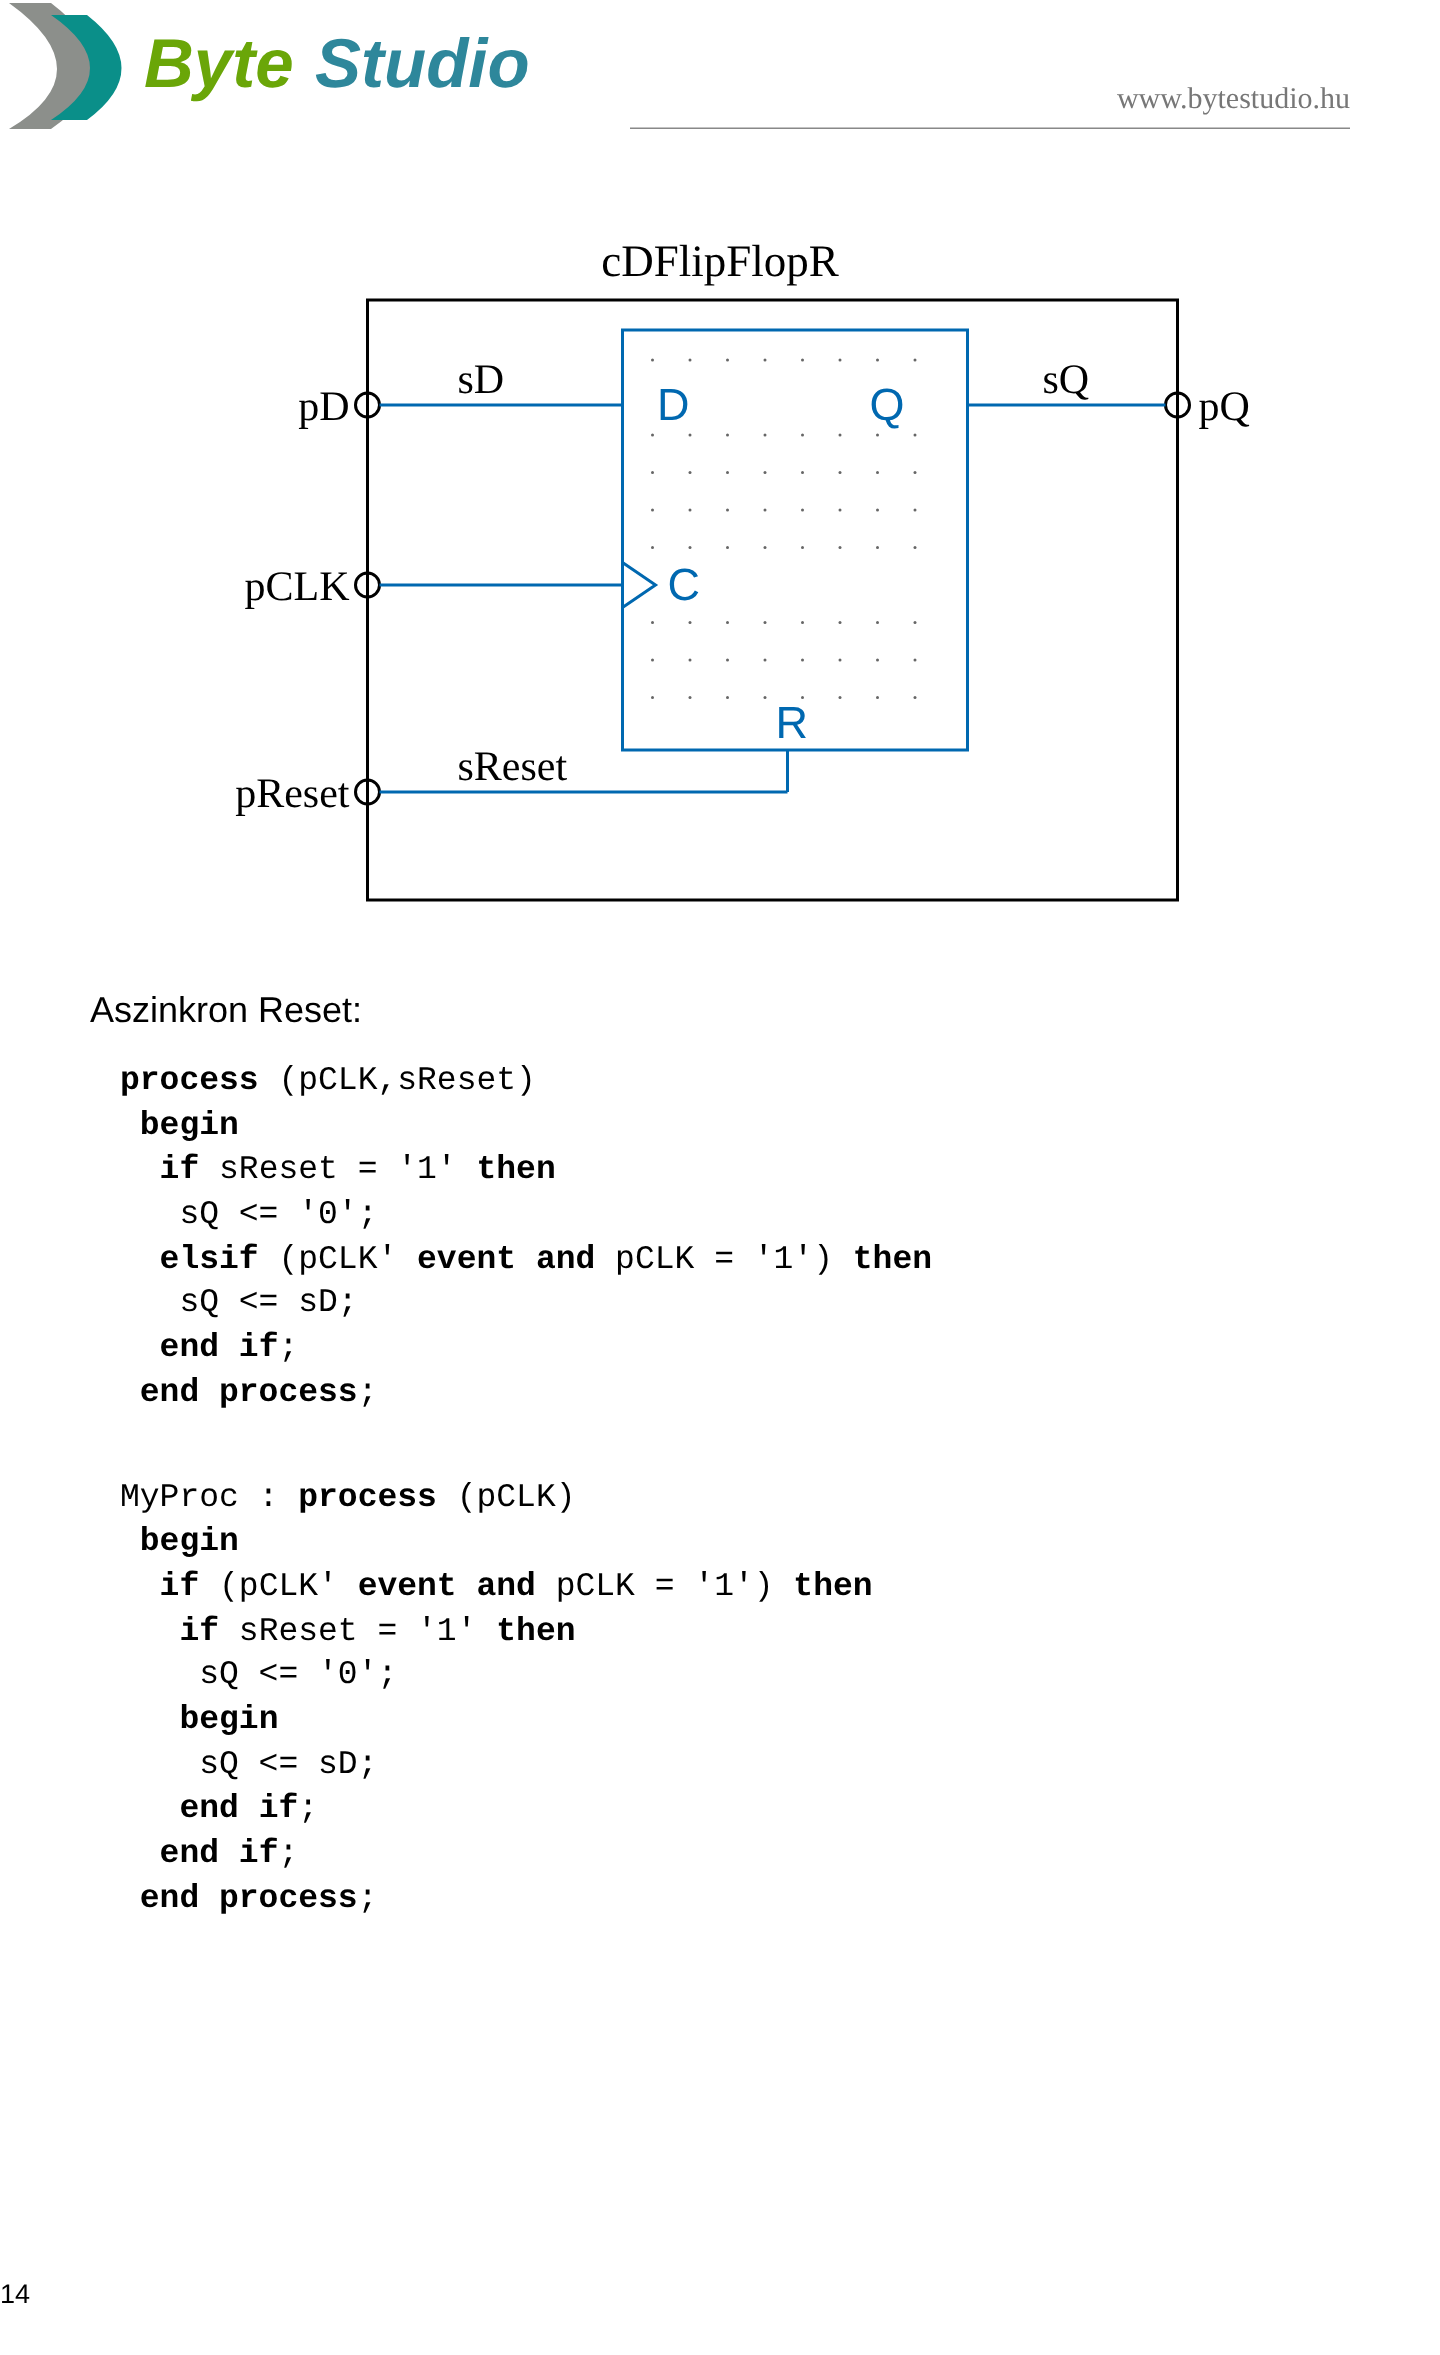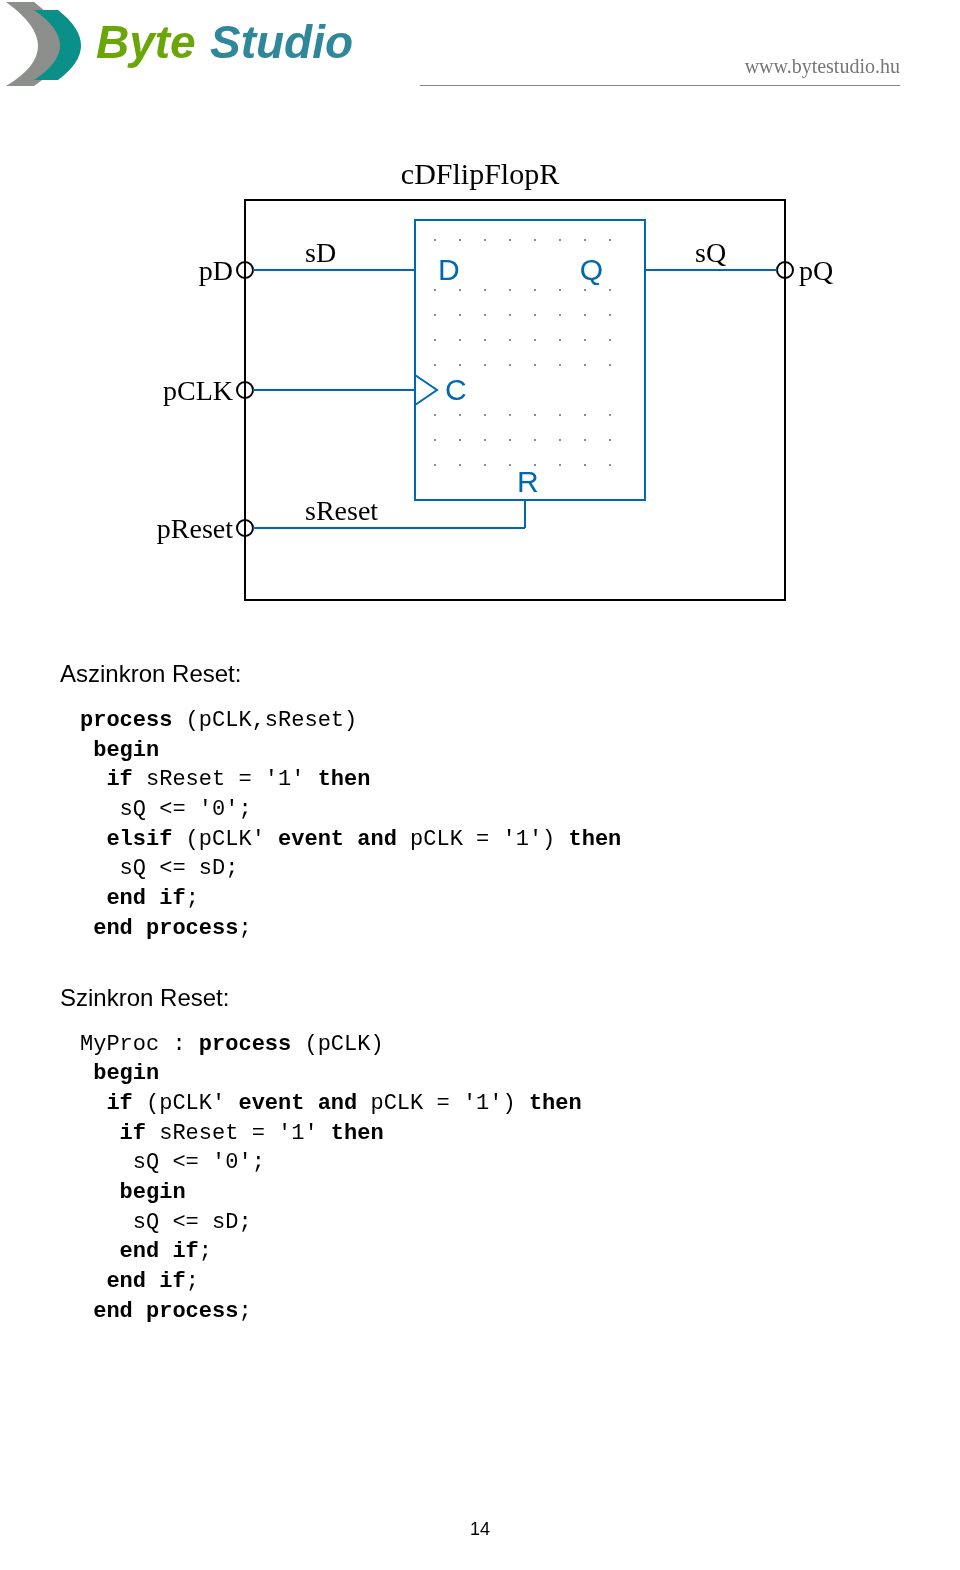--- a/index.html
+++ b/index.html
@@ -65,21 +65,20 @@
     line-height: 1.35;
     margin: 16px 0 40px 20px;
     white-space: pre;
   }
   pre.code .kw { font-weight: bold; }
 
   .page-num {
     position: absolute;
     bottom: 30px;
     width: 100%;
-    text-align: center;
     font-family: Verdana, sans-serif;
     font-size: 18px;
     color: #000;
   }
 </style>
 </head>
 <body>
 
 <div class="header">
   <div class="logo-wrap">
@@ -232,21 +231,20 @@
   <h2 class="section-title">Aszinkron Reset:</h2>
   <pre class="code"><span class="kw">process</span> (pCLK,sReset)
  <span class="kw">begin</span>
   <span class="kw">if</span> sReset = '1' <span class="kw">then</span>
    sQ &lt;= '0';
   <span class="kw">elsif</span> (pCLK' <span class="kw">event and</span> pCLK = '1') <span class="kw">then</span>
    sQ &lt;= sD;
   <span class="kw">end if</span>;
  <span class="kw">end process</span>;</pre>
 
-  <h2 class="section-title">Szinkron Reset:</h2>
   <pre class="code">MyProc : <span class="kw">process</span> (pCLK)
  <span class="kw">begin</span>
   <span class="kw">if</span> (pCLK' <span class="kw">event and</span> pCLK = '1') <span class="kw">then</span>
    <span class="kw">if</span> sReset = '1' <span class="kw">then</span>
     sQ &lt;= '0';
    <span class="kw">begin</span>
     sQ &lt;= sD;
    <span class="kw">end if</span>;
   <span class="kw">end if</span>;
  <span class="kw">end process</span>;</pre>

